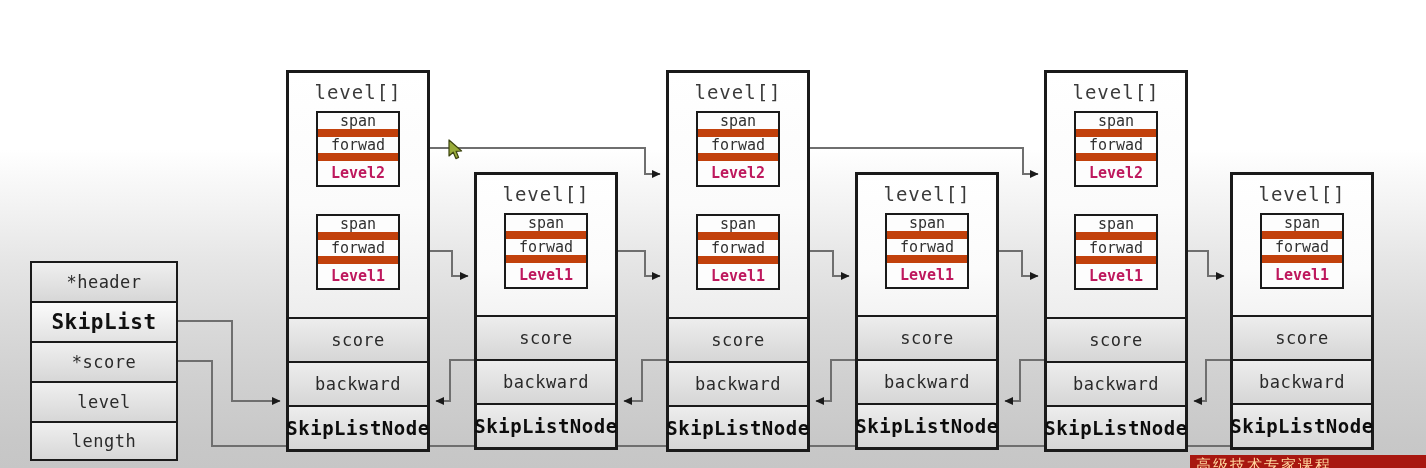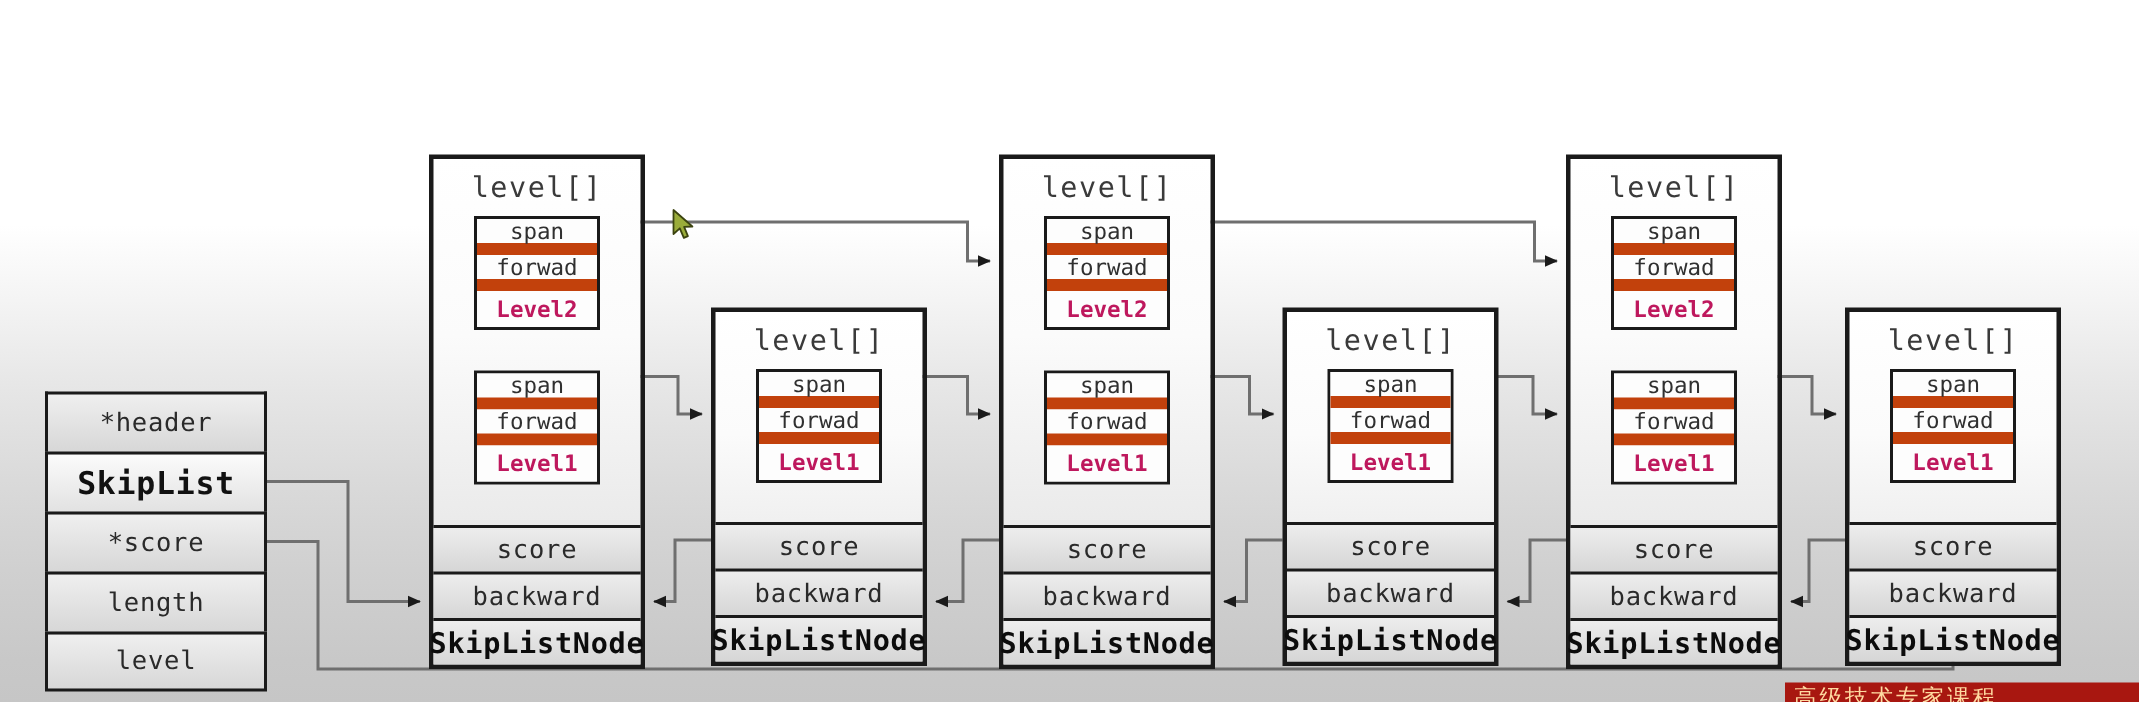--- a/index.html
+++ b/index.html
@@ -76,21 +76,20 @@
     background: linear-gradient(to bottom, #fbfbfb, #e2e2e2);
   }
 
   
   .node {
     position: absolute;
     box-sizing: border-box;
     border: 3px solid #1a1a1a;
     background: linear-gradient(to bottom, #ffffff, #fbfbfb 35%, #e9e9e9 75%, #dedede);
     width: 144px;
-    margin-top: 33px;
   }
   .node .levelarr-label {
     height: 38px;
     display: flex;
     align-items: center;
     justify-content: center;
     font-size: 19px;
     color: #3a3a3a;
     letter-spacing: 1px;
   }
@@ -115,21 +114,21 @@
   }
   .levelgroup .lvlcell:last-child {
     border-bottom: 0;
     font-weight: bold;
     color: #be185d;
   }
   .levelgroup.gap-top { margin-top: 27px; }
 
   .node .tailrows { margin-top: 8px; }
   .node .tailrows .boxcell {
-    height: 31px;
+    height: 44px;
     border-left-width: 0;
     border-right-width: 0;
     border-bottom-width: 0;
     background: linear-gradient(to bottom, #ededed, #d6d6d6);
   }
   .node .tailrows .boxcell.nodename {
     font-weight: bold;
     font-size: 19px;
     color: #0c0c0c;
     border-bottom-width: 0;
@@ -198,22 +197,22 @@
       <path d="M855,360 L831,360 L831,401 L816,401" marker-end="url(#ah)"></path>
       <path d="M1044,360 L1020,360 L1020,401 L1005,401" marker-end="url(#ah)"></path>
       <path d="M1230,360 L1206,360 L1206,401 L1194,401" marker-end="url(#ah)"></path>
     </g>
   </svg>
 
   <div id="skiplist-struct">
     <div class="boxcell">*header</div>
     <div class="boxcell title">SkipList</div>
     <div class="boxcell">*score</div>
+    <div class="boxcell">level</div>
     <div class="boxcell">length</div>
-    <div class="boxcell">level</div>
   </div>
 
   <div id="node-host">
       <div class="node node-tall" style="left: 286px; top: 70px;">
         <div class="levelarr-label">level[]</div>
         <div class="levelgroup">
           <div class="lvlcell">span</div>
           <div class="lvlcell">forwad</div>
           <div class="lvlcell">Level2</div>
         </div>

